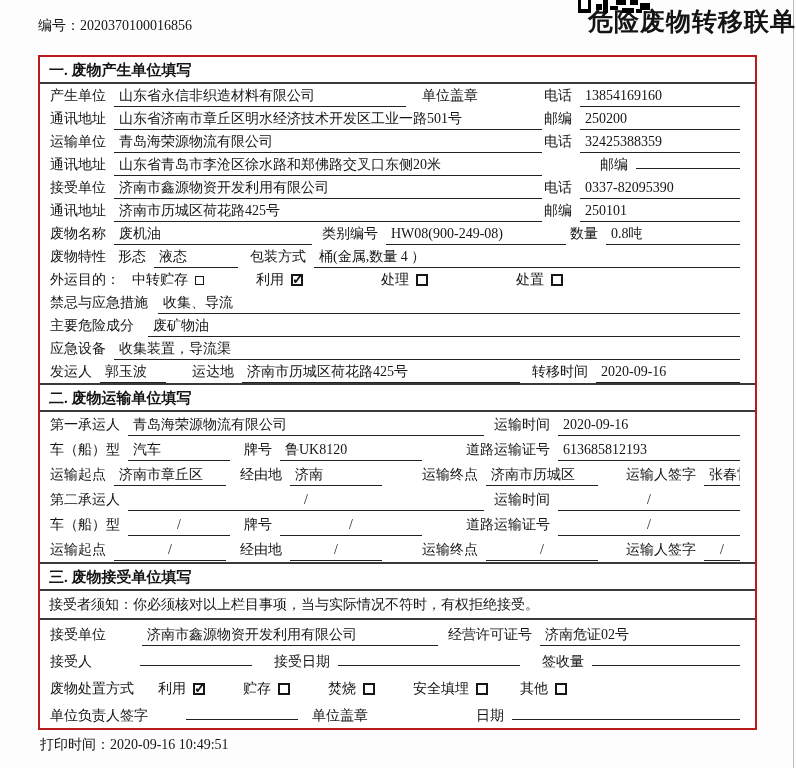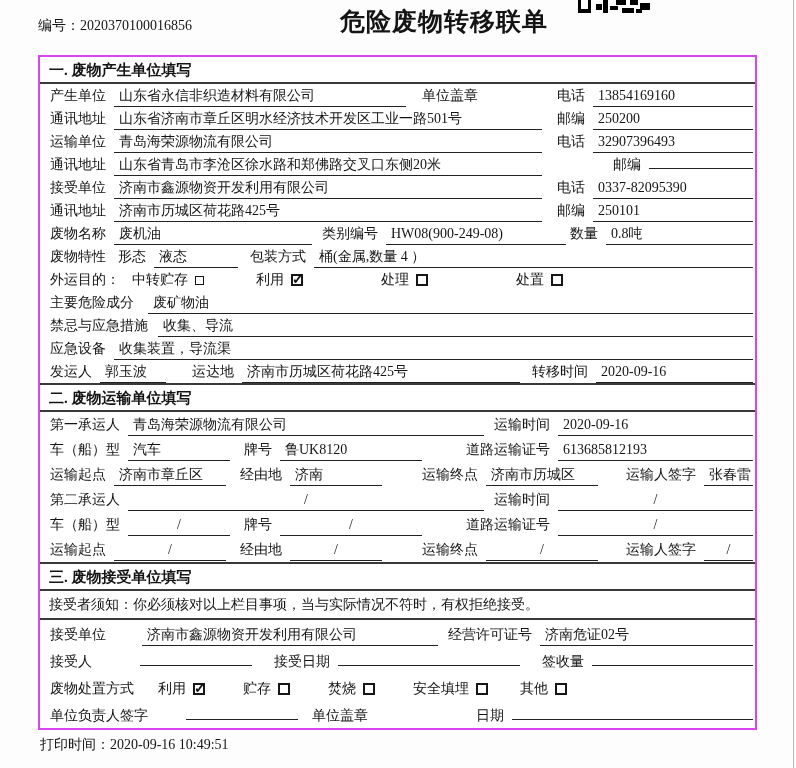--- a/index.html
+++ b/index.html
@@ -6,29 +6,29 @@
   html, body { margin: 0; padding: 0; }
   body {
     width: 796px; height: 768px; background: #fdfdfd;
     font-family: "Liberation Serif", "DejaVu Serif", serif;
     color: #141414; font-size: 14px; position: relative; overflow: hidden;
   }
   .page-edge { position: absolute; top: 0; right: 2px; width: 1px; height: 100%; background: #b9b9b9; }
   .doc-header { position: relative; height: 55px; }
   .serial { position: absolute; left: 38px; top: 17px; white-space: nowrap; }
   .doc-title {
-    position: absolute; left: 0; right: 0; top: 5px; text-align: center;
+    position: absolute; left: 0; right: 0; top: 5px; text-align: right;
     padding-left: 92px; font-size: 25px; font-weight: bold; letter-spacing: 1px;
   }
   .qr { position: absolute; left: 578px; top: 0; }
-  .form { margin-left: 38px; width: 719px; border: 2px solid #d946ef; background: #fff; }
+  .form { margin-left: 38px; width: 719px; border: 2px solid #b91c1c; background: #fff; }
   .sh { font-weight: bold; padding: 3px 9px 2px; font-size: 15px; border-bottom: 2px solid #3a3a3a; line-height: 20px; }
   .sh.mid { border-top: 2px solid #3a3a3a; }
   .notice { padding: 4px 9px 3px; border-bottom: 2px solid #3a3a3a; line-height: 20px; }
-  .r { display: flex; align-items: baseline; padding: 2px 2px 0 10px; height: 23px; line-height: 19px; }
+  .r { display: flex; align-items: baseline; padding: 2px 15px 0 10px; height: 23px; line-height: 19px; }
   .sec2 .r { height: 25px; padding-top: 3px; }
   .sec3 .r { height: 27px; padding-top: 5px; }
   .l { white-space: nowrap; flex: none; }
   .u { border-bottom: 1px solid #222; white-space: nowrap; padding: 0 5px 1px; flex: none; min-height: 1em; margin-left: 8px; overflow: hidden; }
   .gr { flex: 1 1 auto; }
   .spacer { flex: 1 1 auto; }
   .ctr { text-align: center; }
   .cb { display: inline-block; width: 12px; height: 12px; border: 2px solid #161616; margin-left: 7px; position: relative; top: 2px; flex: none; background: #fff; }
   .cb-sm { width: 9px; height: 9px; border-width: 1.5px; top: 1px; }
   .ck::after { content: "\2713"; position: absolute; left: -1px; top: -6px; font-size: 14px; font-weight: bold; color: #111; }
@@ -81,21 +81,21 @@
       <span class="u" style="width:428px">山东省济南市章丘区明水经济技术开发区工业一路501号</span>
       <span class="spacer"></span>
       <span class="l">邮编</span>
       <span class="u" style="width:160px">250200</span>
     </div>
     <div class="r">
       <span class="l">运输单位</span>
       <span class="u" style="width:428px">青岛海荣源物流有限公司</span>
       <span class="spacer"></span>
       <span class="l">电话</span>
-      <span class="u" style="width:160px">32907396493</span>
+      <span class="u" style="width:160px">32425388359</span>
     </div>
     <div class="r">
       <span class="l">通讯地址</span>
       <span class="u" style="width:428px">山东省青岛市李沧区徐水路和郑佛路交叉口东侧20米</span>
       <span class="spacer"></span>
       <span class="l">邮编</span>
       <span class="u" style="width:104px"></span>
     </div>
     <div class="r">
       <span class="l">接受单位</span>
@@ -127,26 +127,26 @@
       <span class="u gr">桶(金属,数量 4 ）</span>
     </div>
     <div class="r">
       <span class="l">外运目的：</span>
       <span class="opt" style="margin-left:12px"><span>中转贮存</span><span class="cb cb-sm"></span></span>
       <span class="opt" style="margin-left:52px"><span>利用</span><span class="cb ck"></span></span>
       <span class="opt" style="margin-left:78px"><span>处理</span><span class="cb"></span></span>
       <span class="opt" style="margin-left:88px"><span>处置</span><span class="cb"></span></span>
     </div>
     <div class="r">
+      <span class="l">禁忌与应急措施</span>
+      <span class="u gr" style="margin-left:10px">收集、导流</span>
+    </div>
+    <div class="r">
       <span class="l">主要危险成分</span>
       <span class="u gr" style="margin-left:14px">废矿物油</span>
-    </div>
-    <div class="r">
-      <span class="l">禁忌与应急措施</span>
-      <span class="u gr" style="margin-left:10px">收集、导流</span>
     </div>
     <div class="r">
       <span class="l">应急设备</span>
       <span class="u gr">收集装置，导流渠</span>
     </div>
     <div class="r">
       <span class="l">发运人</span>
       <span class="u" style="width:66px">郭玉波</span>
       <span class="l" style="margin-left:26px">运达地</span>
       <span class="u" style="width:278px">济南市历城区荷花路425号</span>

